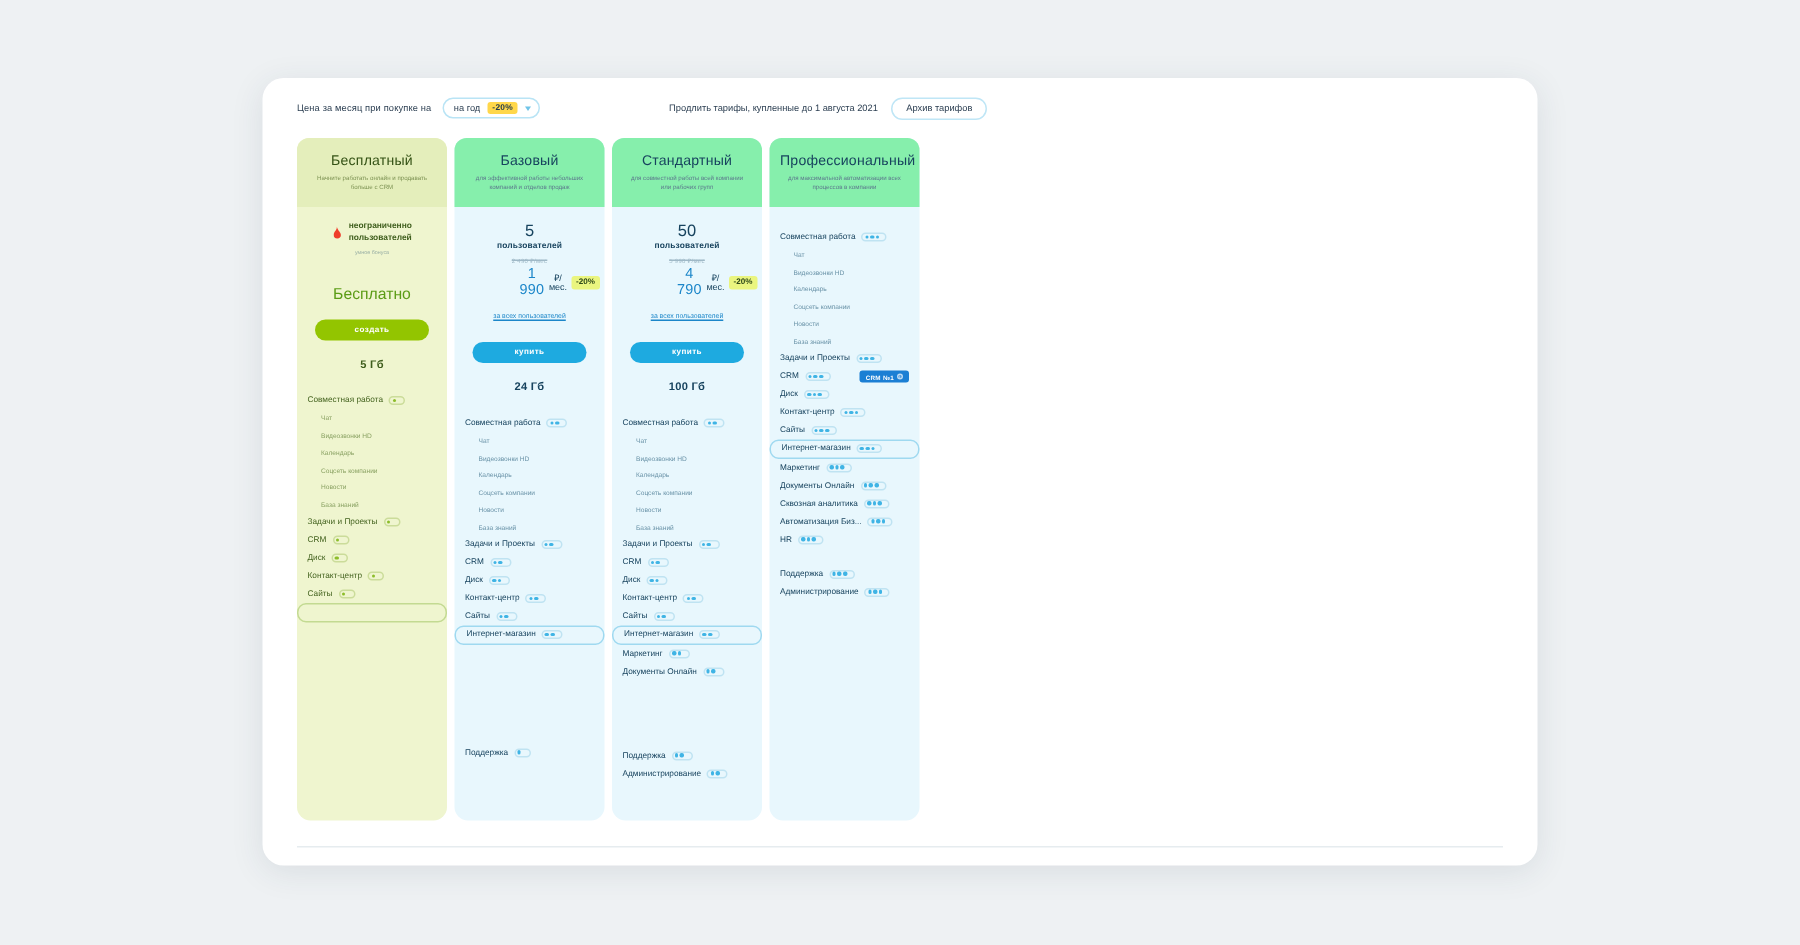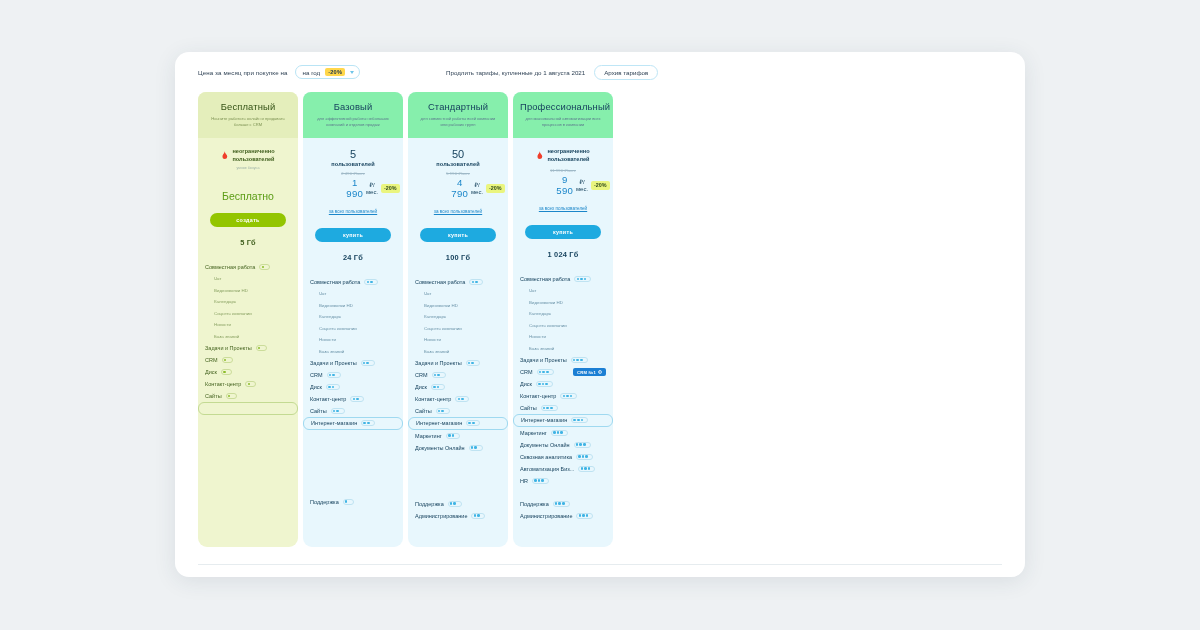--- a/index.html
+++ b/index.html
@@ -516,30 +516,20 @@
                 <span class="pip"></span>
               </span>
             </div>
           </div>
         </div>
         <div class="card paid">
           <div class="card-head">
             <div class="card-title">Профессиональный</div>
             <div class="card-sub">для максимальной автоматизации всех процессов в компании</div>
           </div>
-          <div class="card-body"><div class="users-row">
-              <svg viewBox="0 0 14 20" class="flame">
-                <path d="M7 0c1 5-4 6-4 11a4.8 4.8 0 0 0 4.8 5 4.6 4.6 0 0 0 4.7-4.8C12.5 7.5 8.5 6 7 0z" fill="#ef3e2b"></path>
-              </svg>
-              <div class="users-unl">неограниченно<br>пользователей</div>
-            </div><div class="old-price">11 990 ₽/мес</div><div class="price-row">
-              <span class="price-val">9 590</span>
-              <span class="price-unit">₽/мес.</span>
-              <span class="price-badge">-20%</span>
-            </div><a class="price-link">за всех пользователей</a><div class="cta blue">купить</div><div class="storage">1 024 Гб</div></div>
           <div class="features">
             <div class="feat">
               <span class="feat-name">Совместная работа</span>
               <span class="pips w3">
                 <span class="pip"></span>
                 <span class="pip"></span>
                 <span class="pip"></span>
               </span>
             </div>
             <div class="feat-sub">Чат</div>

